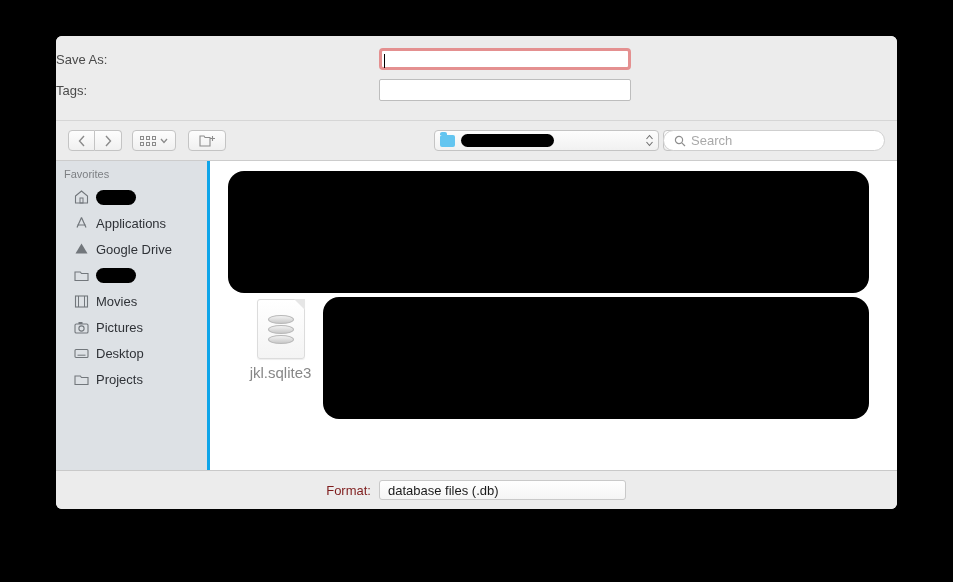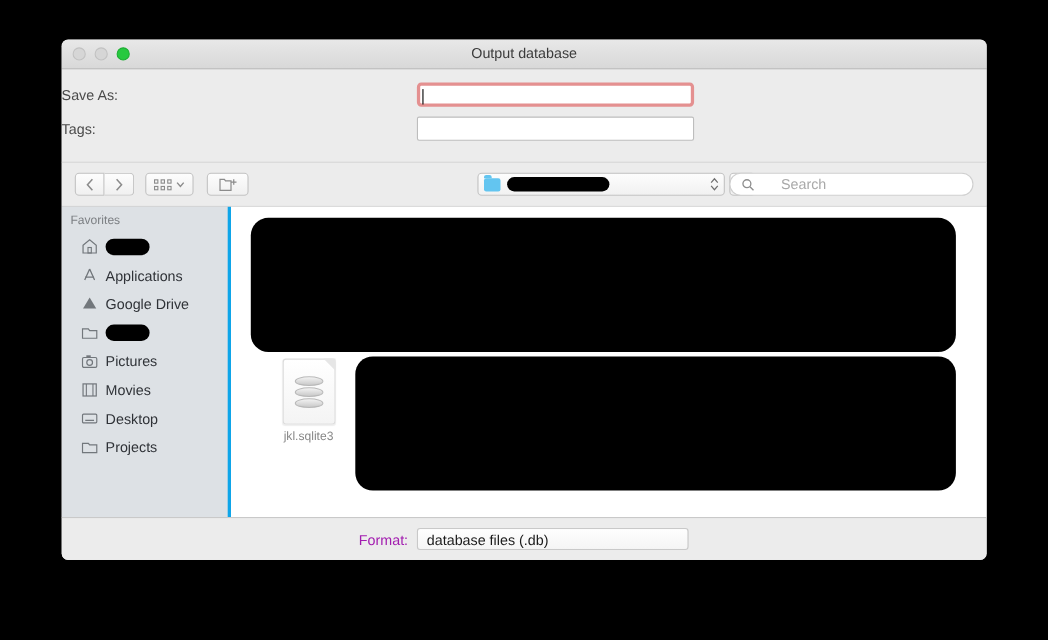--- a/index.html
+++ b/index.html
@@ -223,21 +223,21 @@
     border: 1px solid #cfcfcf;
     border-radius: 11px;
     display: flex;
     align-items: center;
     padding: 0 10px;
     box-sizing: border-box;
   }
   .search-placeholder {
     font-size: 13px;
     color: #a9a9a9;
-    margin-left: 24px;
+    margin-left: 5px;
   }
 
   
   .body {
     flex: 1 1 auto;
     display: flex;
     min-height: 0;
     border-top: 1px solid #cccccc;
   }
   .sidebar {
@@ -324,40 +324,40 @@
     width: 26px; height: 9px;
     border-radius: 50%;
     background: linear-gradient(to bottom, #f2f2f2, #c9c9c9);
     border: 1px solid #b8b8b8;
     box-sizing: border-box;
   }
   .db-disc.d1 { top: 15px; }
   .db-disc.d2 { top: 25px; }
   .db-disc.d3 { top: 35px; }
   .file-name {
-    font-size: 11px;
+    font-size: 15px;
     color: #878787;
     text-align: center;
   }
 
   
   .format-bar {
     flex: 0 0 auto;
     height: 38px;
     background: #ececec;
     border-top: 1px solid #c9c9c9;
     display: flex;
     align-items: center;
   }
   .format-label {
     width: 323px;
     text-align: right;
     padding-right: 8px;
     font-size: 13px;
-    color: #a21caf;
+    color: #7f1d1d;
     box-sizing: border-box;
   }
   .format-select {
     width: 247px;
     height: 20px;
     background: linear-gradient(to bottom, #fefefe, #f5f5f5);
     border: 1px solid #c9c9c9;
     border-radius: 3px;
     font-size: 13px;
     color: #1a1a1a;
@@ -396,28 +396,20 @@
   .spacer { flex: 1 1 auto; }
   .btn + .btn { margin-left: 11px; }
 </style>
 </head>
 <body>
 
 <div class="screen">
 
   <div class="dialog">
 
-    <div class="titlebar">
-      <div class="traffic">
-        <span class="light gray"></span>
-        <span class="light gray"></span>
-        <span class="light green"></span>
-      </div>
-      <div class="window-title">Output database</div>
-    </div>
 
     <div class="name-area">
       <div class="field-row">
         <div class="field-label">Save As:</div>
         <div class="text-input focus-error">
           <span class="caret"></span>
         </div>
       </div>
       <div class="field-row">
         <div class="field-label">Tags:</div>
@@ -526,37 +518,37 @@
             <svg width="15" height="13" viewBox="0 0 15 13">
               <path d="M1 3 V11.5 H14 V4.5 H7.5 L6.3 3 H1 Z" fill="none" stroke="#72777c" stroke-width="1.1"></path>
             </svg>
           </span>
           <span class="redact sb-redact"></span>
         </div>
 
         <div class="sb-item">
           <span class="sb-ico">
             <svg width="15" height="13" viewBox="0 0 15 13">
+              <rect x="1.5" y="1" width="12" height="11" fill="none" stroke="#72777c" stroke-width="1.1"></rect>
+              <line x1="4.5" y1="1" x2="4.5" y2="12" stroke="#72777c" stroke-width="1"></line>
+              <line x1="10.5" y1="1" x2="10.5" y2="12" stroke="#72777c" stroke-width="1"></line>
+            </svg>
+          </span>
+          <span>Movies</span>
+        </div>
+
+        <div class="sb-item">
+          <span class="sb-ico">
+            <svg width="15" height="13" viewBox="0 0 15 13">
               <rect x="1" y="3" width="13" height="9" rx="1.3" fill="none" stroke="#72777c" stroke-width="1.1"></rect>
               <circle cx="7.5" cy="7.5" r="2.6" fill="none" stroke="#72777c" stroke-width="1.1"></circle>
               <rect x="4.5" y="1" width="4" height="2" fill="#72777c"></rect>
             </svg>
           </span>
           <span>Pictures</span>
-        </div>
-
-        <div class="sb-item">
-          <span class="sb-ico">
-            <svg width="15" height="13" viewBox="0 0 15 13">
-              <rect x="1.5" y="1" width="12" height="11" fill="none" stroke="#72777c" stroke-width="1.1"></rect>
-              <line x1="4.5" y1="1" x2="4.5" y2="12" stroke="#72777c" stroke-width="1"></line>
-              <line x1="10.5" y1="1" x2="10.5" y2="12" stroke="#72777c" stroke-width="1"></line>
-            </svg>
-          </span>
-          <span>Movies</span>
         </div>
 
         <div class="sb-item">
           <span class="sb-ico">
             <svg width="15" height="13" viewBox="0 0 15 13">
               <rect x="1" y="2.5" width="13" height="8" rx="1" fill="none" stroke="#72777c" stroke-width="1.1"></rect>
               <line x1="3.5" y1="8.2" x2="11.5" y2="8.2" stroke="#72777c" stroke-width="1"></line>
             </svg>
           </span>
           <span>Desktop</span>

